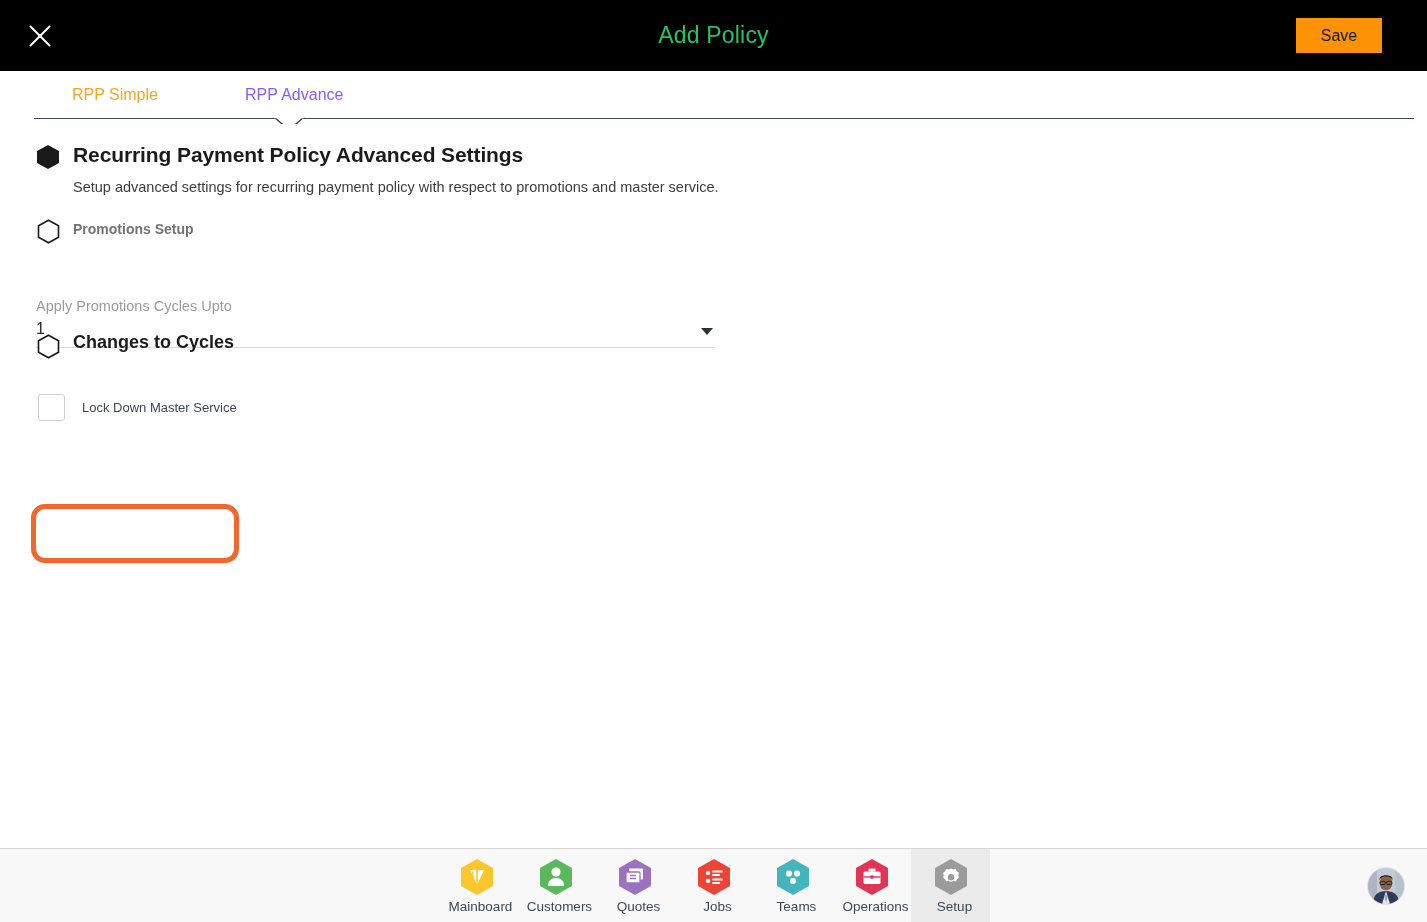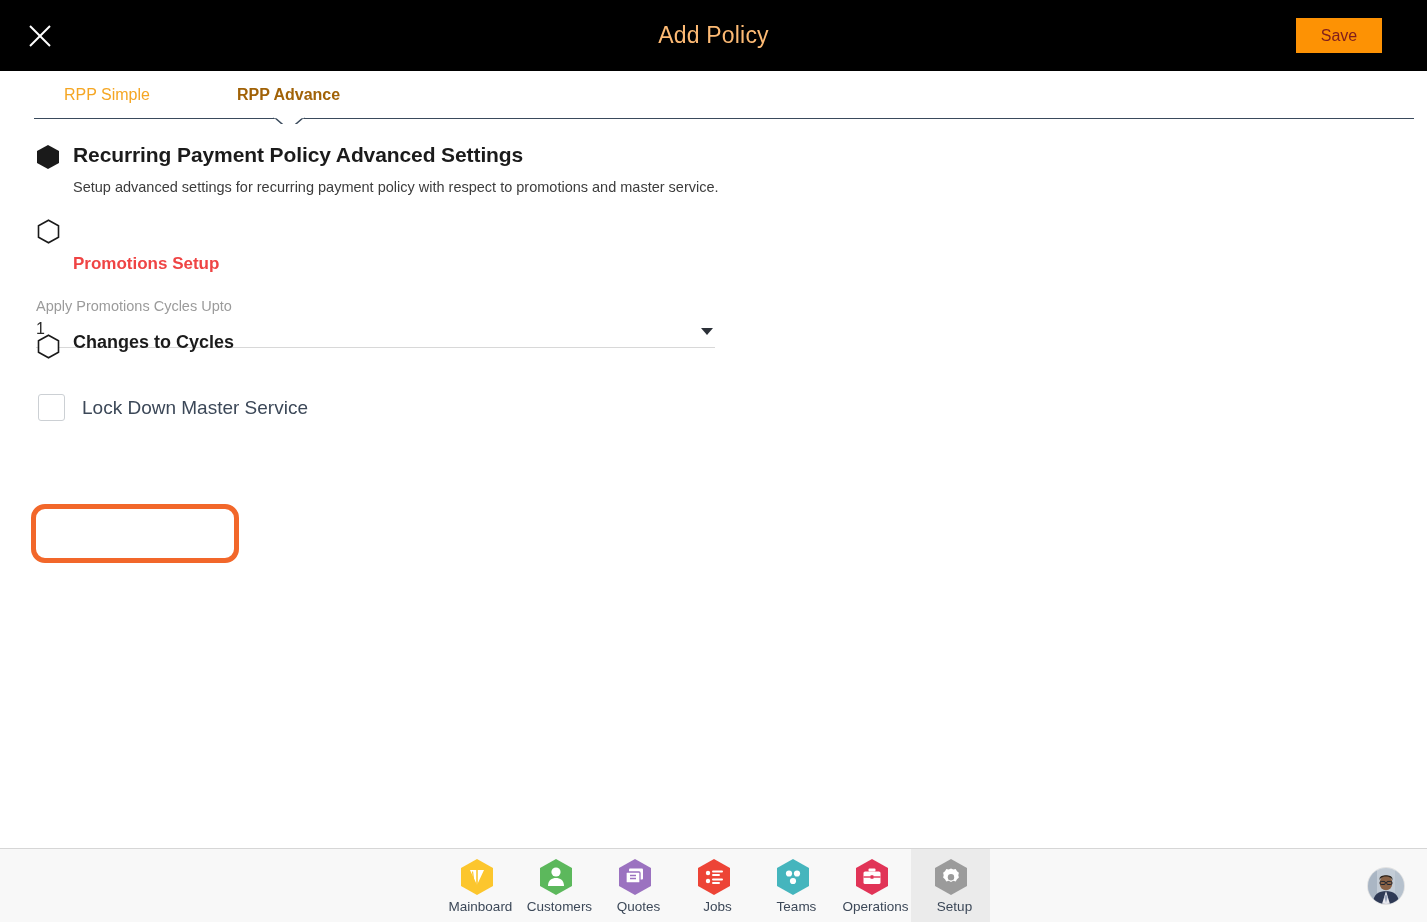--- a/index.html
+++ b/index.html
@@ -21,52 +21,52 @@
     position: absolute; left: 22px; top: 18px;
     width: 36px; height: 36px;
     display: flex; align-items: center; justify-content: center;
     cursor: pointer;
   }
   .close-btn svg { display: block; }
   .header-title {
     position: absolute; left: 0; top: 0;
     width: 1427px; height: 71px;
     display: flex; align-items: center; justify-content: center;
-    color: #fdba74;
+    color: #22c55e;
     font-size: 23px;
     letter-spacing: .2px;
     pointer-events: none;
   }
   .save-btn {
     position: absolute; right: 45px; top: 18px;
     width: 86px; height: 35px;
     background: #fd9204;
-    color: #7f1d1d;
+    color: #0f172a;
     font-size: 16px;
     border: none;
     display: flex; align-items: center; justify-content: center;
     cursor: pointer;
     font-family: "Liberation Sans", sans-serif;
   }
 
   
   .tabstrip {
-    position: absolute; left: 0; top: 71px;
+    position: absolute; left: 8px; top: 71px;
     width: 1304px; height: 50px;
     background: #ffffff;
   }
   .tab {
     position: absolute; top: 0; height: 48px;
     display: flex; align-items: center;
     font-size: 16px;
     cursor: pointer;
     white-space: nowrap;
   }
   .tab-simple  { left: 64px;  color: #f5a623; }
-  .tab-advance { left: 237px; color: #a16207; font-weight: bold; }
+  .tab-advance { left: 237px; color: #8b5cf6; }
 
   .tab-underline {
     position: absolute; left: 34px; top: 118px;
     width: 1380px; height: 0;
     border-top: 1.5px solid #3a4a5c;
   }
   .tab-chevron {
     position: absolute; left: 272px; top: 117px;
     width: 34px; height: 14px;
   }
@@ -88,21 +88,21 @@
   .page-title-hex { position: absolute; left: 36px; top: 20px; }
 
   .page-sub {
     position: absolute; left: 73px; top: 55px;
     font-size: 14.5px; color: #3c3c3c;
   }
 
   .sec1-hex { position: absolute; left: 37px; top: 95px; }
   .sec1-label {
     position: absolute; left: 73px; top: 97px;
-    font-size: 17px; font-weight: bold; color: #ef4444; margin-top: 33px;
+    font-size: 14px; font-weight: bold; color: #737373;
   }
 
   .select-field {
     position: absolute; left: 36px; top: 134px;
     width: 679px; height: 50px; margin-top: 40px;
   }
   .select-label {
     position: absolute; left: 0; top: 0;
     font-size: 14.5px; color: #9b9b9b;
   }
@@ -138,21 +138,21 @@
   .cb-box {
     width: 27px; height: 27px;
     border: 1.5px solid #ccd0d4;
     border-radius: 3px;
     background: #ffffff;
     cursor: pointer;
     flex: none;
   }
   .cb-label {
     margin-left: 17px;
-    font-size: 19px; color: #3c4858;
+    font-size: 13px; color: #3c4858;
     white-space: nowrap;
   }
 
   
   .annot {
     position: absolute; left: 31px; top: 380px;
     width: 208px; height: 59px;
     border: 5px solid #f2672a;
     border-radius: 14px;
     pointer-events: none;

